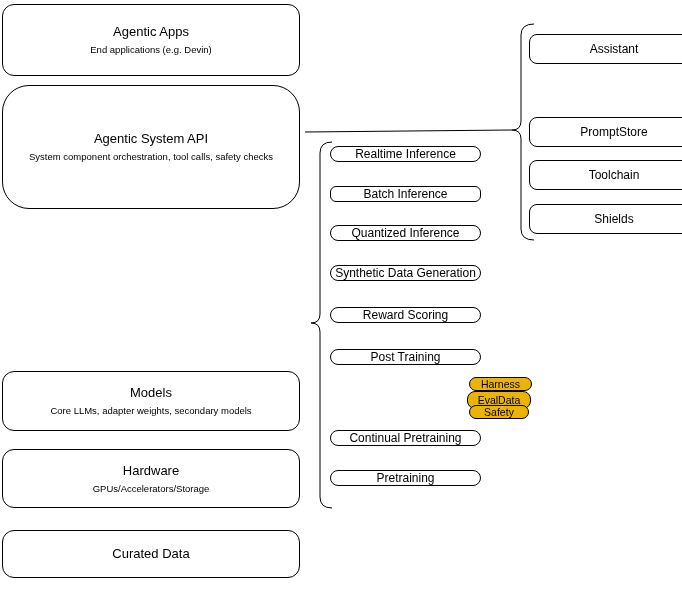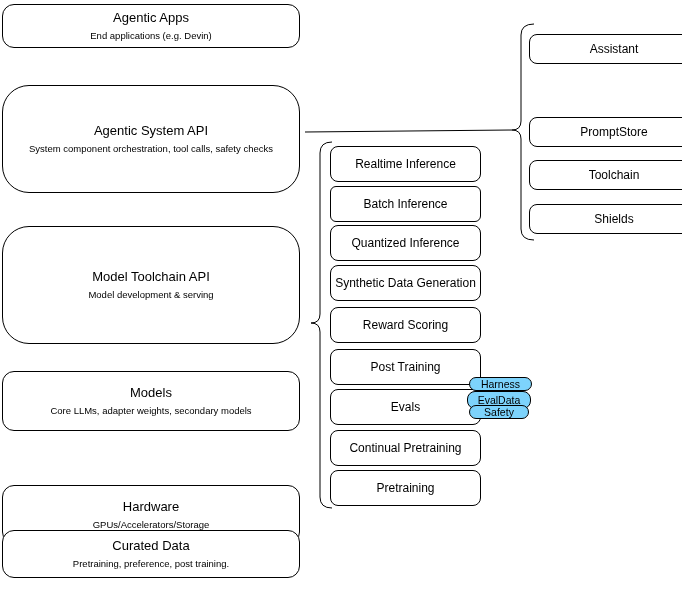--- a/index.html
+++ b/index.html
@@ -24,30 +24,30 @@
     display: flex;
     flex-direction: column;
     align-items: center;
     justify-content: center;
     text-align: center;
   }
   
   .stack-node { left: 2px; width: 298px; border-radius: 12px; }
   .stack-node .node-title { font-size: 13px; line-height: 16px; }
   .stack-node .node-subtitle { font-size: 9.5px; line-height: 13px; margin-top: 3px; }
-  #node-agentic-apps        { top: 4px;   height: 44px; justify-content: center; }
-  #node-agentic-system-api  { top: 85px;  height: 108px; border-radius: 27px; }
+  #node-agentic-apps        { top: 4px;   height: 72px; justify-content: center; }
+  #node-agentic-system-api  { top: 85px;  height: 124px; border-radius: 27px; }
   #node-model-toolchain-api { top: 226px; height: 118px; border-radius: 27px; }
   #node-models              { top: 371px; height: 60px; justify-content: center; }
-  #node-hardware            { top: 449px; height: 59px; margin-top: 36px; }
+  #node-hardware            { top: 449px; height: 59px; }
   #node-curated-data        { top: 530px; height: 48px; }
 
   
   .tool-node {
-    left: 330px; width: 151px; height: 36px;
+    left: 330px; width: 151px; height: 16px;
     border-radius: 8px; font-size: 12px;
   }
   #node-realtime-inference      { top: 146px; }
   #node-batch-inference         { top: 186px; border-radius: 6px; }
   #node-quantized-inference     { top: 225px; }
   #node-synthetic-data-gen      { top: 265px; }
   #node-reward-scoring          { top: 307px; }
   #node-post-training           { top: 349px; }
   #node-evals                   { top: 389px; }
   #node-continual-pretraining   { top: 430px; }
@@ -62,21 +62,21 @@
   #node-orchestrator { top: 75px; }
   #node-promptstore  { top: 117px; }
   #node-memorybank   { top: 160px; }
   #node-shields      { top: 204px; }
 
   
   .tag-node {
     position: absolute;
     box-sizing: border-box;
     border: 1px solid #000000;
-    background: #7dd3fc;
+    background: #eab308;
     border-radius: 8px;
     display: flex;
     align-items: center;
     justify-content: center;
     font-size: 10.5px;
     z-index: 3;
   }
   #tag-harness  { left: 469px; top: 377px; width: 63px; height: 14px; }
   #tag-evaldata { left: 467px; top: 391px; width: 64px; height: 18px; }
   #tag-safety   { left: 469px; top: 405px; width: 60px; height: 14px; }
@@ -104,47 +104,41 @@
   <div class="node stack-node" id="node-agentic-apps">
     <div class="node-title">Agentic Apps</div>
     <div class="node-subtitle">End applications (e.g. Devin)</div>
   </div>
 
   <div class="node stack-node" id="node-agentic-system-api">
     <div class="node-title">Agentic System API</div>
     <div class="node-subtitle">System component orchestration, tool calls, safety checks</div>
   </div>
 
-  <div class="node stack-node" id="node-model-toolchain-api">
-    <div class="node-title">Model Toolchain API</div>
-    <div class="node-subtitle">Model development &amp; serving</div>
-  </div>
 
   <div class="node stack-node" id="node-models">
     <div class="node-title">Models</div>
     <div class="node-subtitle">Core LLMs, adapter weights, secondary models</div>
   </div>
 
   <div class="node stack-node" id="node-hardware">
     <div class="node-title">Hardware</div>
     <div class="node-subtitle">GPUs/Accelerators/Storage</div>
   </div>
 
   <div class="node stack-node" id="node-curated-data">
     <div class="node-title">Curated Data</div>
-    <div class="node-subtitle">Pretraining, preference, post training.</div>
   </div>
 
   <div class="node tool-node" id="node-realtime-inference">Realtime Inference</div>
   <div class="node tool-node" id="node-batch-inference">Batch Inference</div>
   <div class="node tool-node" id="node-quantized-inference">Quantized Inference</div>
   <div class="node tool-node" id="node-synthetic-data-gen">Synthetic Data Generation</div>
   <div class="node tool-node" id="node-reward-scoring">Reward Scoring</div>
   <div class="node tool-node" id="node-post-training">Post Training</div>
-  <div class="node tool-node" id="node-evals">Evals</div>
   <div class="node tool-node" id="node-continual-pretraining">Continual Pretraining</div>
   <div class="node tool-node" id="node-pretraining">Pretraining</div>
 
   <div class="tag-node" id="tag-harness">Harness</div>
   <div class="tag-node" id="tag-evaldata">EvalData</div>
   <div class="tag-node" id="tag-safety">Safety</div>
 
   <div class="node sys-node" id="node-assistant">Assistant</div>
   <div class="node sys-node" id="node-promptstore">PromptStore</div>
   <div class="node sys-node" id="node-memorybank">Toolchain</div>

